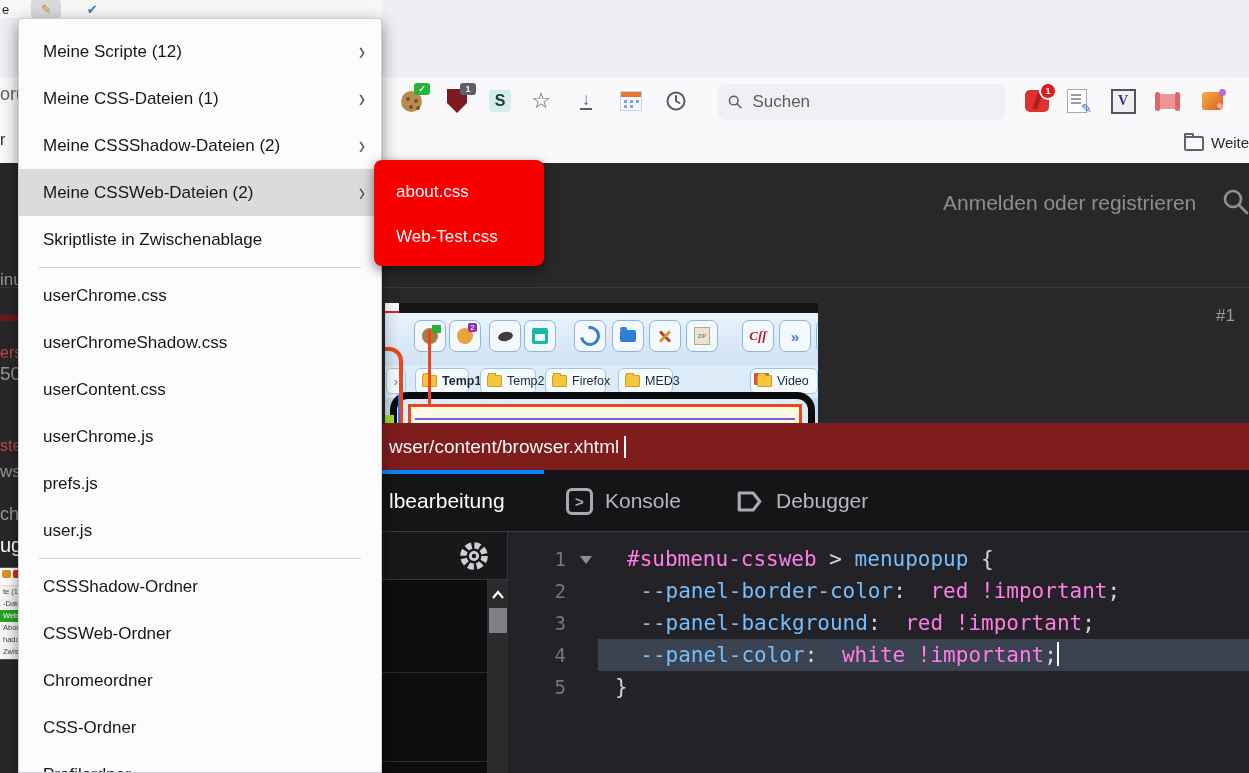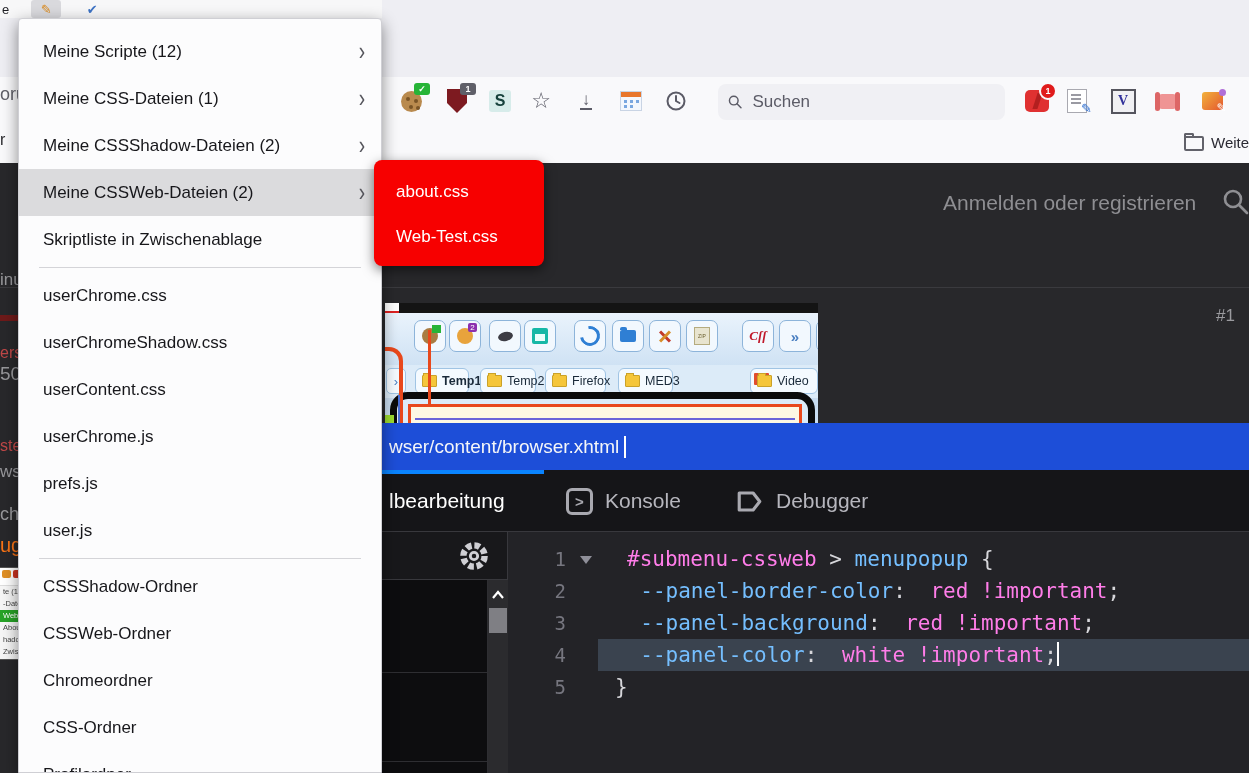--- a/index.html
+++ b/index.html
@@ -124,21 +124,21 @@
         background:#fdf8e3;box-sizing:border-box;}
   #shot .blueline{position:absolute;left:30px;top:115px;width:380px;height:2px;background:#6a64d8;}
   #shot .ovline{position:absolute;left:43px;top:27px;width:3px;height:76px;background:#e8481c;}
   #shot .ocorner{position:absolute;left:-20px;top:44px;width:34px;height:80px;border-top:4px solid #e8481c;
         border-right:4px solid #e8481c;border-radius:0 14px 0 0;}
   #shot .lime{position:absolute;left:0;top:112px;width:9px;height:8px;background:#9ddc30;}
   #shot .bvline{position:absolute;left:13px;top:92px;width:2px;height:28px;background:#4a6fd4;}
 
   
   #devtools{left:382px;top:423px;width:867px;height:350px;background:#232327;}
-  #dt-urlbar{left:0;top:0;width:867px;height:47px;background:#1d4ed8;display:flex;align-items:center;padding-left:7px;box-sizing:border-box;}
+  #dt-urlbar{left:0;top:0;width:867px;height:47px;background:#7f1d1d;display:flex;align-items:center;padding-left:7px;box-sizing:border-box;}
   #dt-urlbar .url{font-size:19px;color:#f5f6f8;}
   #dt-urlbar .caret{width:2px;height:22px;background:#fff;margin-left:5px;}
   #dt-tabbar{left:0;top:47px;width:867px;height:62px;background:#151518;border-bottom:1px solid #38383d;box-sizing:border-box;}
   #dt-indicator{left:0;top:0;width:162px;height:4px;background:#0a84ff;}
   .dt-tab{position:absolute;top:0;height:62px;display:flex;align-items:center;gap:12px;}
   #dt-tab-style{left:7px;} #dt-tab-konsole{left:184px;} #dt-tab-debugger{left:353px;}
   .dt-tab .tlabel{font-size:21px;color:#b6b6bd;}
   #dt-tab-style .tlabel{color:#ffffff;}
   .k-icon{width:27px;height:27px;border:3px solid #a9a9b0;border-radius:6px;box-sizing:border-box;
         color:#a9a9b0;font-size:15px;font-weight:bold;display:flex;align-items:center;justify-content:center;}
@@ -493,14 +493,14 @@
     </div>
 
 <span class="frag" style="top: 84px; color: rgb(95, 95, 104); font-size: 18px;">oru</span>
     <span class="frag" style="top: 131px; color: rgb(42, 42, 46); font-size: 16px;">r</span>
     <span class="frag" style="top: 270px; color: rgb(151, 151, 155); font-size: 17px;">inu</span>
     <span class="frag" style="top: 344px; color: rgb(192, 72, 72); font-size: 16px;">ersi</span>
     <span class="frag" style="top: 363px; color: rgb(151, 151, 155); font-size: 19px;">50</span>
     <span class="frag" style="top: 437px; color: rgb(192, 72, 72); font-size: 16px;">ste</span>
     <span class="frag" style="top: 462px; color: rgb(151, 151, 155); font-size: 17px;">ws1</span>
     <span class="frag" style="top: 504px; color: rgb(151, 151, 155); font-size: 18px;">ch</span>
-    <span class="frag" style="top: 534px; color: #f97316; font-size: 20px;">ug</span>
+    <span class="frag" style="top: 534px; color: #ffffff; font-size: 20px;">ug</span>
   </div>
 
 </body></html>

